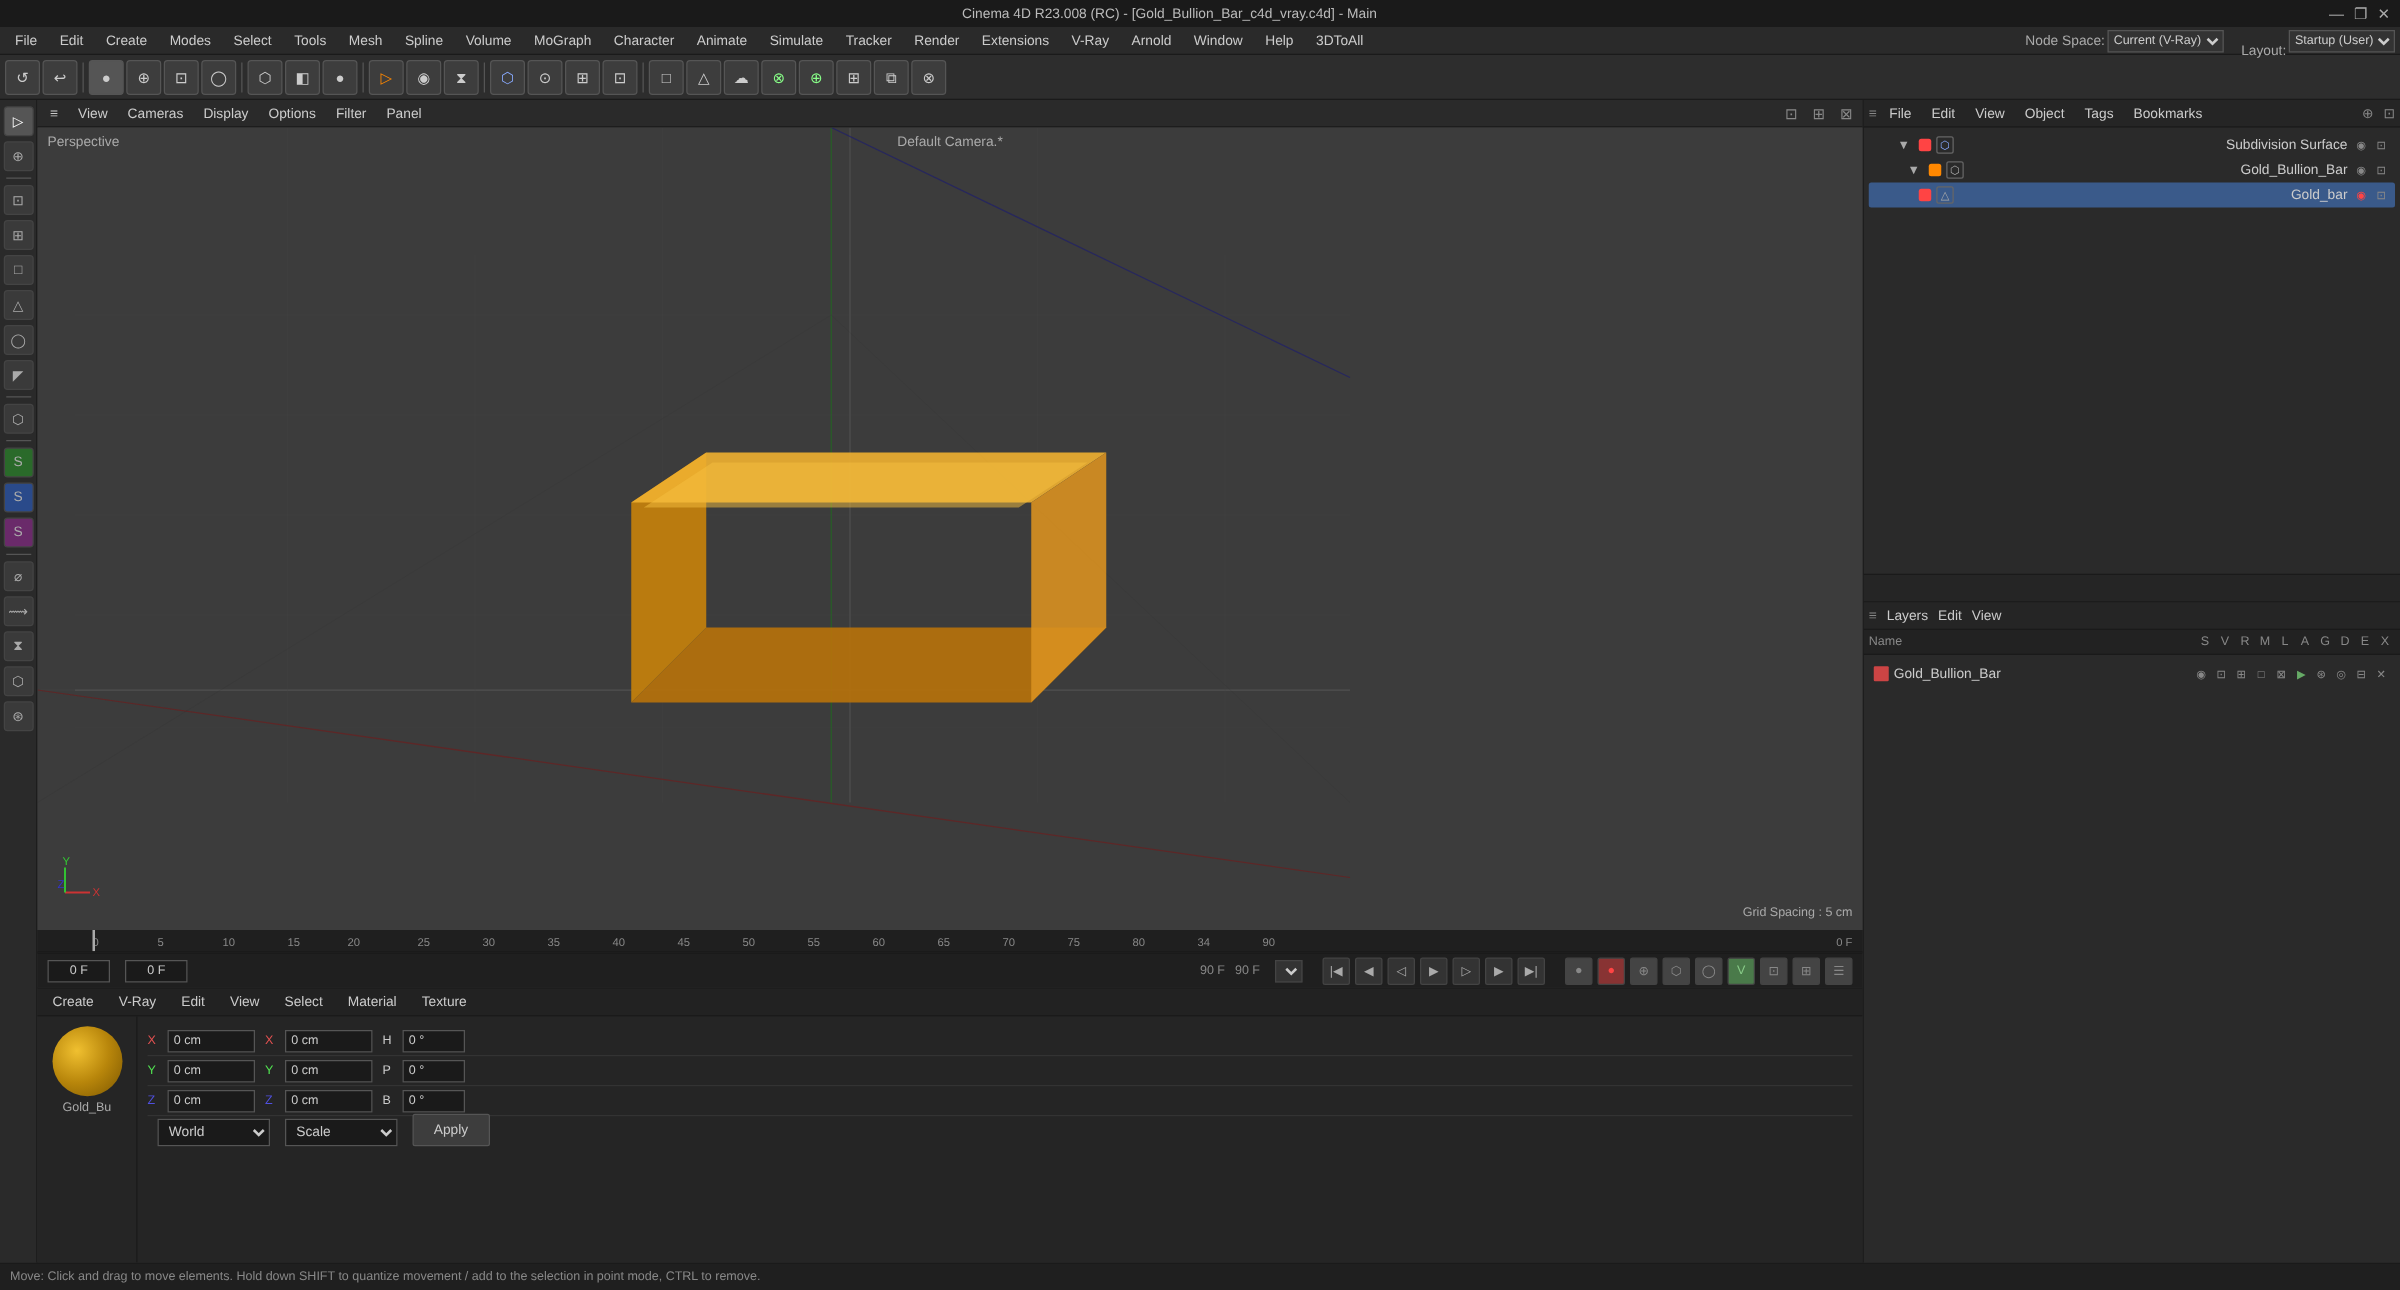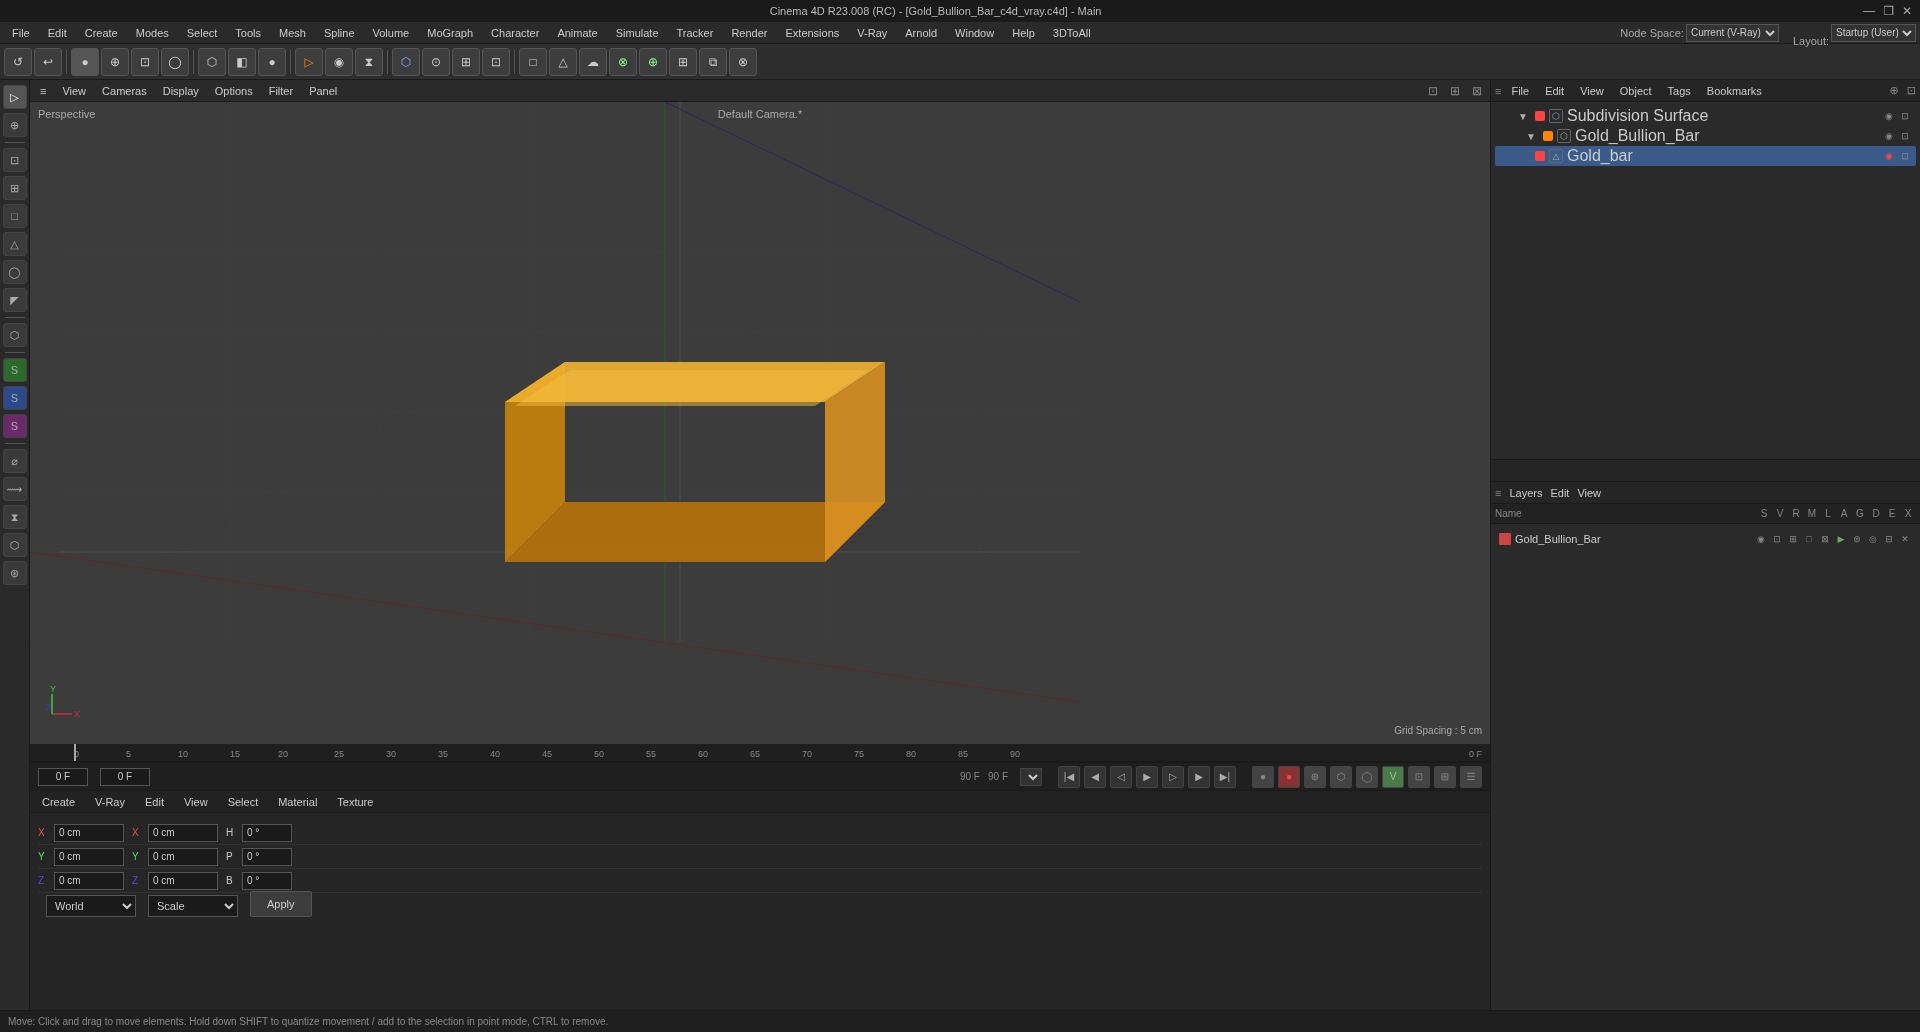--- a/index.html
+++ b/index.html
@@ -64,21 +64,21 @@
     #right-panel { width: 430px; background: #2a2a2a; border-left: 1px solid #1a1a1a; display: flex; flex-direction: column; }
 
     
     #obj-manager { height: 380px; border-bottom: 1px solid #1a1a1a; display: flex; flex-direction: column; }
     #obj-manager-toolbar { height: 22px; background: #252525; display: flex; align-items: center; padding: 0 4px; gap: 4px; border-bottom: 1px solid #1a1a1a; }
     .om-tab { color: #ccc; font-size: 11px; cursor: pointer; padding: 2px 6px; }
     #obj-tree { flex: 1; padding: 4px; overflow: auto; }
     .obj-row { display: flex; align-items: center; height: 20px; gap: 4px; padding: 0 4px; cursor: pointer; border-radius: 2px; }
     .obj-row.selected { background: #3a5a8a; }
     .obj-icon { width: 16px; height: 16px; flex-shrink: 0; display: flex; align-items: center; justify-content: center; font-size: 10px; color: #aaa; }
-    .obj-name { font-size: 16px; color: #ccc; flex: 1; }
+    .obj-name { font-size: 11px; color: #ccc; flex: 1; text-align: right; }
     .obj-actions { display: flex; gap: 2px; }
     .obj-act-btn { width: 14px; height: 14px; display: flex; align-items: center; justify-content: center; font-size: 9px; color: #888; cursor: pointer; }
 
     
     #prop-area { height: 22px; background: #252525; display: flex; align-items: center; padding: 0 4px; gap: 8px; border-bottom: 1px solid #1a1a1a; }
     .prop-tab { color: #ccc; font-size: 11px; cursor: pointer; }
 
     
     #layers-panel { flex: 1; display: flex; flex-direction: column; min-height: 0; }
     #layers-toolbar { height: 22px; background: #252525; display: flex; align-items: center; padding: 0 4px; gap: 8px; border-bottom: 1px solid #1a1a1a; }
@@ -333,21 +333,21 @@
           <span style="position:absolute; left:408px; bottom:2px; font-size:9px; color:#888;">35</span>
           <span style="position:absolute; left:460px; bottom:2px; font-size:9px; color:#888;">40</span>
           <span style="position:absolute; left:512px; bottom:2px; font-size:9px; color:#888;">45</span>
           <span style="position:absolute; left:564px; bottom:2px; font-size:9px; color:#888;">50</span>
           <span style="position:absolute; left:616px; bottom:2px; font-size:9px; color:#888;">55</span>
           <span style="position:absolute; left:668px; bottom:2px; font-size:9px; color:#888;">60</span>
           <span style="position:absolute; left:720px; bottom:2px; font-size:9px; color:#888;">65</span>
           <span style="position:absolute; left:772px; bottom:2px; font-size:9px; color:#888;">70</span>
           <span style="position:absolute; left:824px; bottom:2px; font-size:9px; color:#888;">75</span>
           <span style="position:absolute; left:876px; bottom:2px; font-size:9px; color:#888;">80</span>
-          <span style="position:absolute; left:928px; bottom:2px; font-size:9px; color:#888;">85</span>
+          <span style="position:absolute; left:928px; bottom:2px; font-size:9px; color:#888;">34</span>
           <span style="position:absolute; left:980px; bottom:2px; font-size:9px; color:#888;">90</span>
 
           <div style="position:absolute; left:44px; top:0; bottom:0; width:2px; background:#aaa;"></div>
 
           <span style="position:absolute; right:8px; bottom:2px; font-size:9px; color:#888;">0 F</span>
         </div>
       </div>
     </div>
 
     <div id="playback-bar">
@@ -385,20 +385,24 @@
         <span class="bt-tab">Create</span>
         <span class="bt-tab">V-Ray</span>
         <span class="bt-tab">Edit</span>
         <span class="bt-tab">View</span>
         <span class="bt-tab">Select</span>
         <span class="bt-tab">Material</span>
         <span class="bt-tab">Texture</span>
       </div>
       <div id="bottom-content">
 
+        <div id="material-preview">
+          <div class="mat-ball"></div>
+          <div class="mat-name">Gold_Bu</div>
+        </div>
 
         <div id="prop-pane">
 
           <div class="prop-row">
             <div class="coord-group">
               <span class="coord-label">X</span>
               <input class="coord-input" value="0 cm" style="">
             </div>
             <div class="coord-group">
               <span class="coord-label">X</span>

